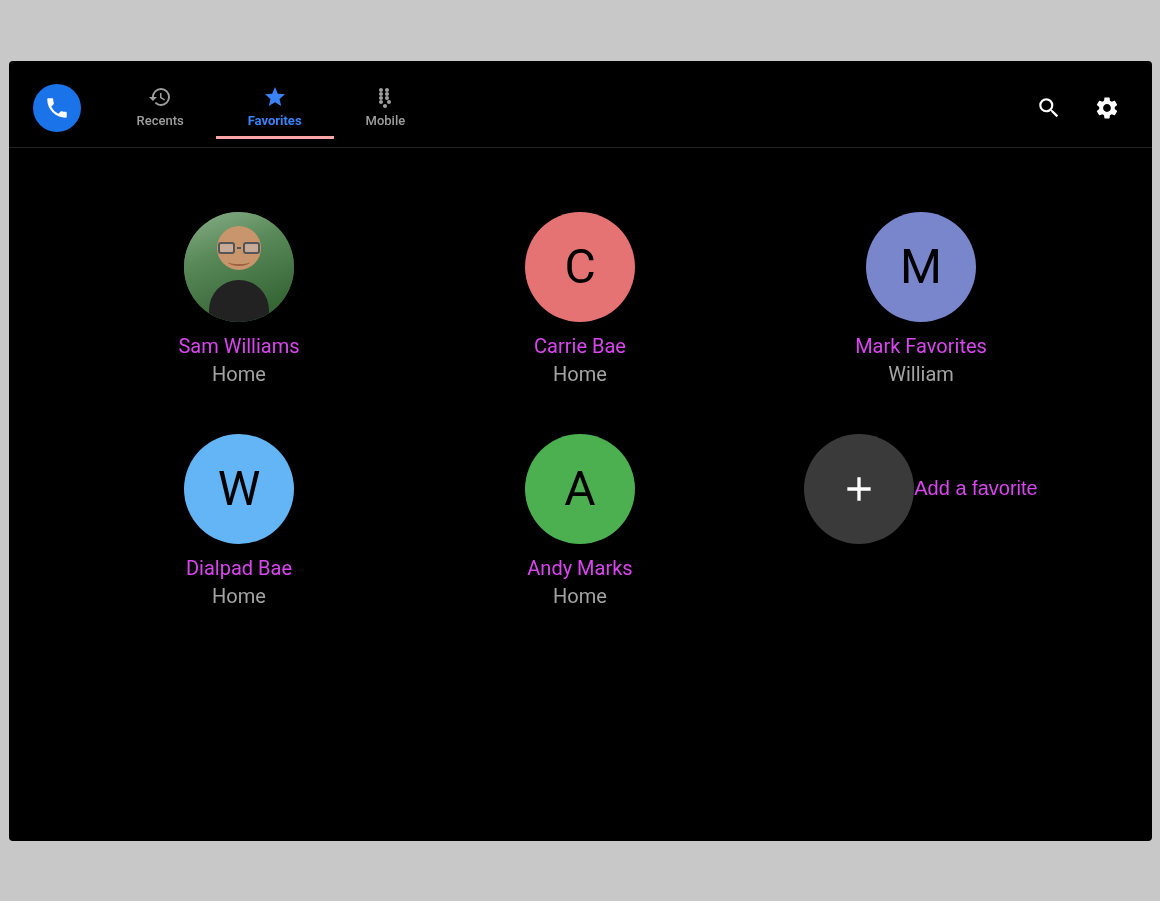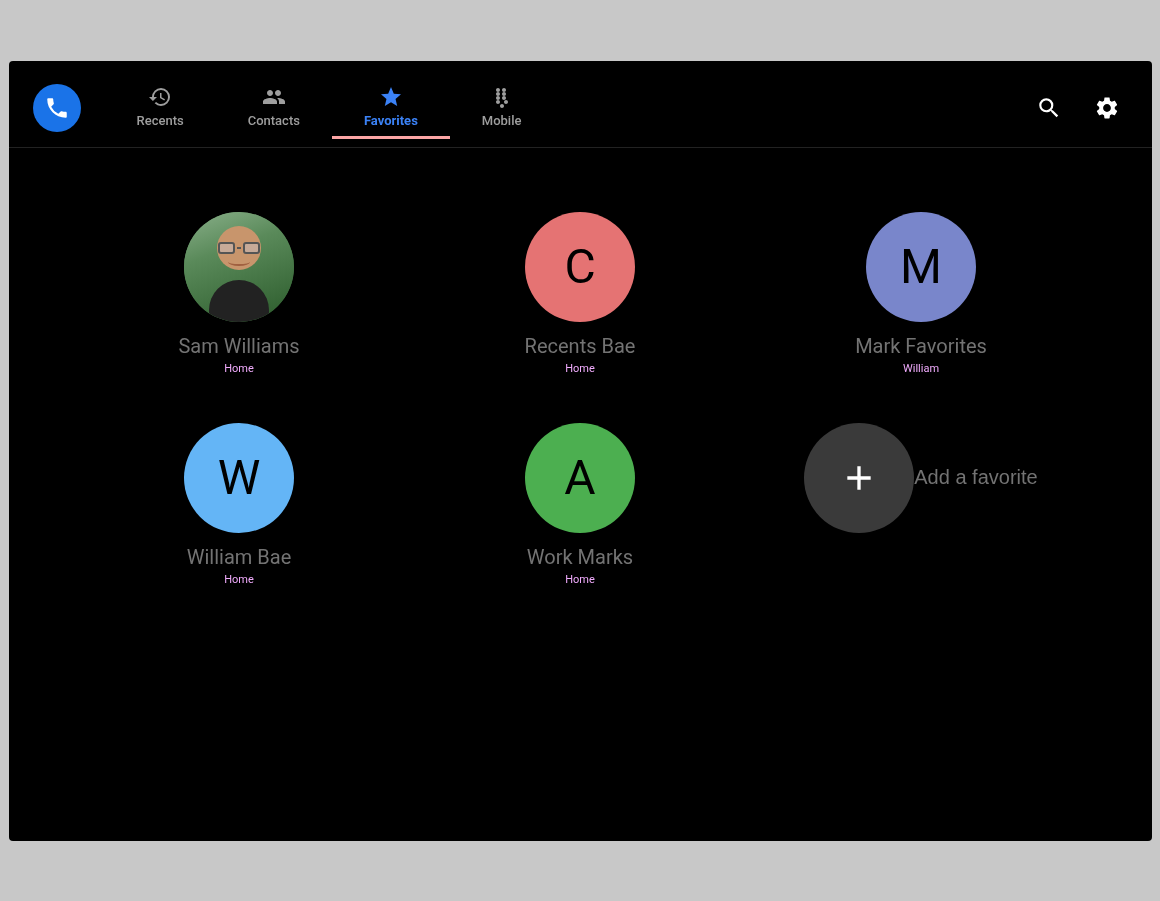--- a/index.html
+++ b/index.html
@@ -142,29 +142,29 @@
       align-items: center;
       justify-content: center;
       font-size: 48px;
       font-weight: 400;
       color: #000;
       overflow: hidden;
       flex-shrink: 0;
     }
 
     .favorite-name {
-      color: #737373;
+      color: #d946ef;
       font-size: 20px;
       font-weight: 400;
       text-align: center;
     }
 
     .favorite-type {
-      color: #f0abfc;
-      font-size: 11px;
+      color: #a3a3a3;
+      font-size: 20px;
       margin-top: -8px;
       text-align: center;
     }
 
     .add-favorite-btn {
       background: none;
       border: none;
       cursor: pointer;
       display: flex;
       flex-direction: row;
@@ -207,26 +207,20 @@
 
     <div class="nav-tabs">
 
       <div class="nav-tab">
         <svg viewBox="0 0 24 24">
           <path d="M13 3a9 9 0 00-9 9H1l3.89 3.89.07.14L9 12H6c0-3.87 3.13-7 7-7s7 3.13 7 7-3.13 7-7 7c-1.93 0-3.68-.79-4.94-2.06l-1.42 1.42A8.954 8.954 0 0013 21a9 9 0 000-18zm-1 5v5l4.28 2.54.72-1.21-3.5-2.08V8H12z"></path>
         </svg>
         <span class="nav-tab-label">Recents</span>
       </div>
 
-      <div class="nav-tab">
-        <svg viewBox="0 0 24 24">
-          <path d="M16 11c1.66 0 2.99-1.34 2.99-3S17.66 5 16 5c-1.66 0-3 1.34-3 3s1.34 3 3 3zm-8 0c1.66 0 2.99-1.34 2.99-3S9.66 5 8 5C6.34 5 5 6.34 5 8s1.34 3 3 3zm0 2c-2.33 0-7 1.17-7 3.5V19h14v-2.5c0-2.33-4.67-3.5-7-3.5zm8 0c-.29 0-.62.02-.97.05 1.16.84 1.97 1.97 1.97 3.45V19h6v-2.5c0-2.33-4.67-3.5-7-3.5z"></path>
-        </svg>
-        <span class="nav-tab-label">Contacts</span>
-      </div>
 
       <div class="nav-tab active">
         <svg viewBox="0 0 24 24">
           <path d="M12 17.27L18.18 21l-1.64-7.03L22 9.24l-7.19-.61L12 2 9.19 8.63 2 9.24l5.46 4.73L5.82 21z"></path>
         </svg>
         <span class="nav-tab-label">Favorites</span>
       </div>
 
       <div class="nav-tab">
         <svg viewBox="0 0 24 24">
@@ -271,45 +265,45 @@
         </div>
       </div>
       <span class="favorite-name">Sam Williams</span>
       <span class="favorite-type">Home</span>
     </div>
 
     <div class="favorite-item">
       <div class="favorite-avatar" style="background:#e57373;">
         <span>C</span>
       </div>
-      <span class="favorite-name">Recents Bae</span>
+      <span class="favorite-name">Carrie Bae</span>
       <span class="favorite-type">Home</span>
     </div>
 
     <div class="favorite-item">
       <div class="favorite-avatar" style="background:#7986cb;">
         <span>M</span>
       </div>
       <span class="favorite-name">Mark Favorites</span>
       <span class="favorite-type">William</span>
     </div>
 
     <div class="favorite-item">
       <div class="favorite-avatar" style="background:#64b5f6;">
         <span>W</span>
       </div>
-      <span class="favorite-name">William Bae</span>
+      <span class="favorite-name">Dialpad Bae</span>
       <span class="favorite-type">Home</span>
     </div>
 
     <div class="favorite-item">
       <div class="favorite-avatar" style="background:#4caf50;">
         <span>A</span>
       </div>
-      <span class="favorite-name">Work Marks</span>
+      <span class="favorite-name">Andy Marks</span>
       <span class="favorite-type">Home</span>
     </div>
 
     <div class="favorite-item">
       <button class="add-favorite-btn">
         <div class="add-favorite-circle">
           <svg viewBox="0 0 24 24">
             <path d="M19 13H13v6h-2v-6H5v-2h6V5h2v6h6v2z"></path>
           </svg>
         </div>

